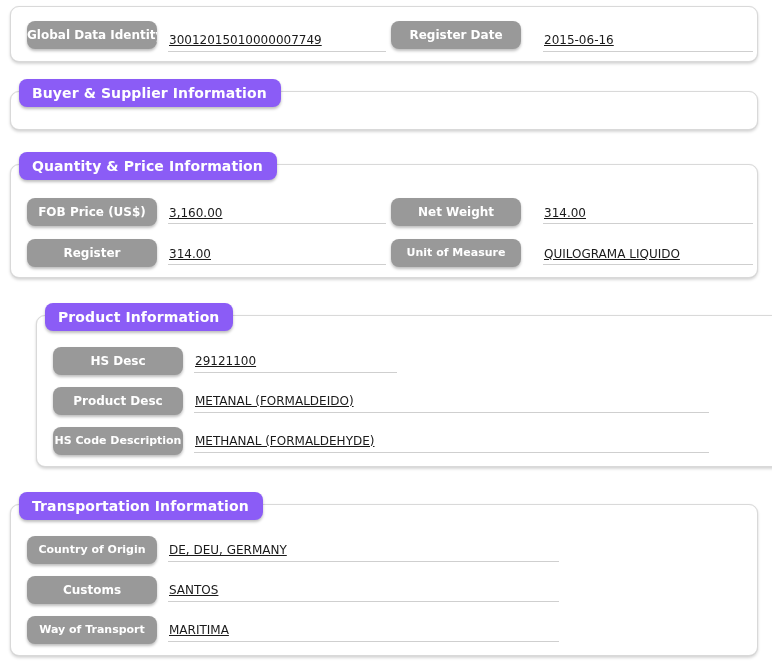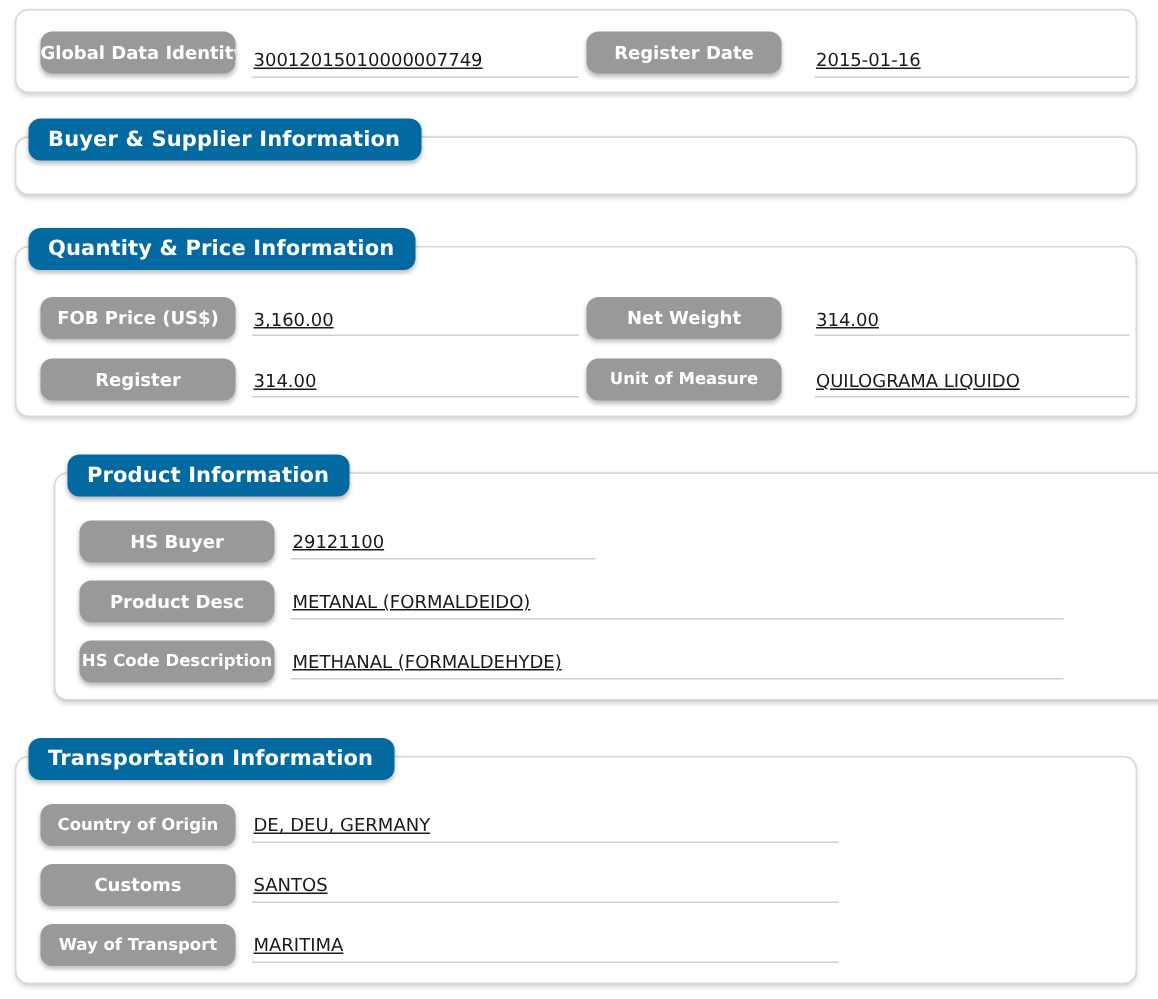--- a/index.html
+++ b/index.html
@@ -32,21 +32,21 @@
   }
 
   
   .section-tab {
     position: absolute;
     left: 8px;
     top: -13px;
     height: 28px;
     line-height: 28px;
     padding: 0 14px 0 13px;
-    background: #0369a1;
+    background: #8b5cf6;
     color: #ffffff;
     border-radius: 8px;
     font-size: 14px;
     font-weight: bold;
     letter-spacing: 0.1px;
     white-space: nowrap;
     box-shadow: 0 2px 3px rgba(0,0,0,0.26);
     z-index: 4;
   }
 
@@ -88,21 +88,21 @@
 
 <div class="page">
 
   <div class="card" style="top:6px; height:56px;">
 
     <div class="pill" style="left:16px; top:14px;">Global Data Identity</div>
     <div class="value" style="left:158px; top:26px;">30012015010000007749</div>
     <div class="rule" style="left:157px; top:44px; width:218px;"></div>
 
     <div class="pill" style="left:380px; top:14px;">Register Date</div>
-    <div class="value" style="left:533px; top:26px;">2015-01-16</div>
+    <div class="value" style="left:533px; top:26px;">2015-06-16</div>
     <div class="rule" style="left:532px; top:44px; width:210px;"></div>
   </div>
 
   <div class="card" style="top:91px; height:39px;">
     <div class="section-tab">Buyer &amp; Supplier Information</div>
   </div>
 
   <div class="card" style="top:164px; height:114px;">
     <div class="section-tab">Quantity &amp; Price Information</div>
 
@@ -119,21 +119,21 @@
     <div class="rule" style="left:157px; top:99px; width:218px;"></div>
 
     <div class="pill tight" style="left:380px; top:74px;">Unit of Measure</div>
     <div class="value" style="left:533px; top:82px;">QUILOGRAMA LIQUIDO</div>
     <div class="rule" style="left:532px; top:99px; width:210px;"></div>
   </div>
 
   <div class="card" style="top:315px; height:152px;margin-left:26px;">
     <div class="section-tab">Product Information</div>
 
-    <div class="pill" style="left:16px; top:31px;">HS Buyer</div>
+    <div class="pill" style="left:16px; top:31px;">HS Desc</div>
     <div class="value" style="left:158px; top:38px;">29121100</div>
     <div class="rule" style="left:157px; top:56px; width:203px;"></div>
 
     <div class="pill" style="left:16px; top:71px;">Product Desc</div>
     <div class="value" style="left:158px; top:78px;">METANAL (FORMALDEIDO)</div>
     <div class="rule" style="left:157px; top:96px; width:515px;"></div>
 
     <div class="pill tight" style="left:16px; top:111px;">HS Code Description</div>
     <div class="value" style="left:158px; top:118px;text-align:center;">METHANAL (FORMALDEHYDE)</div>
     <div class="rule" style="left:157px; top:136px; width:515px;"></div>

